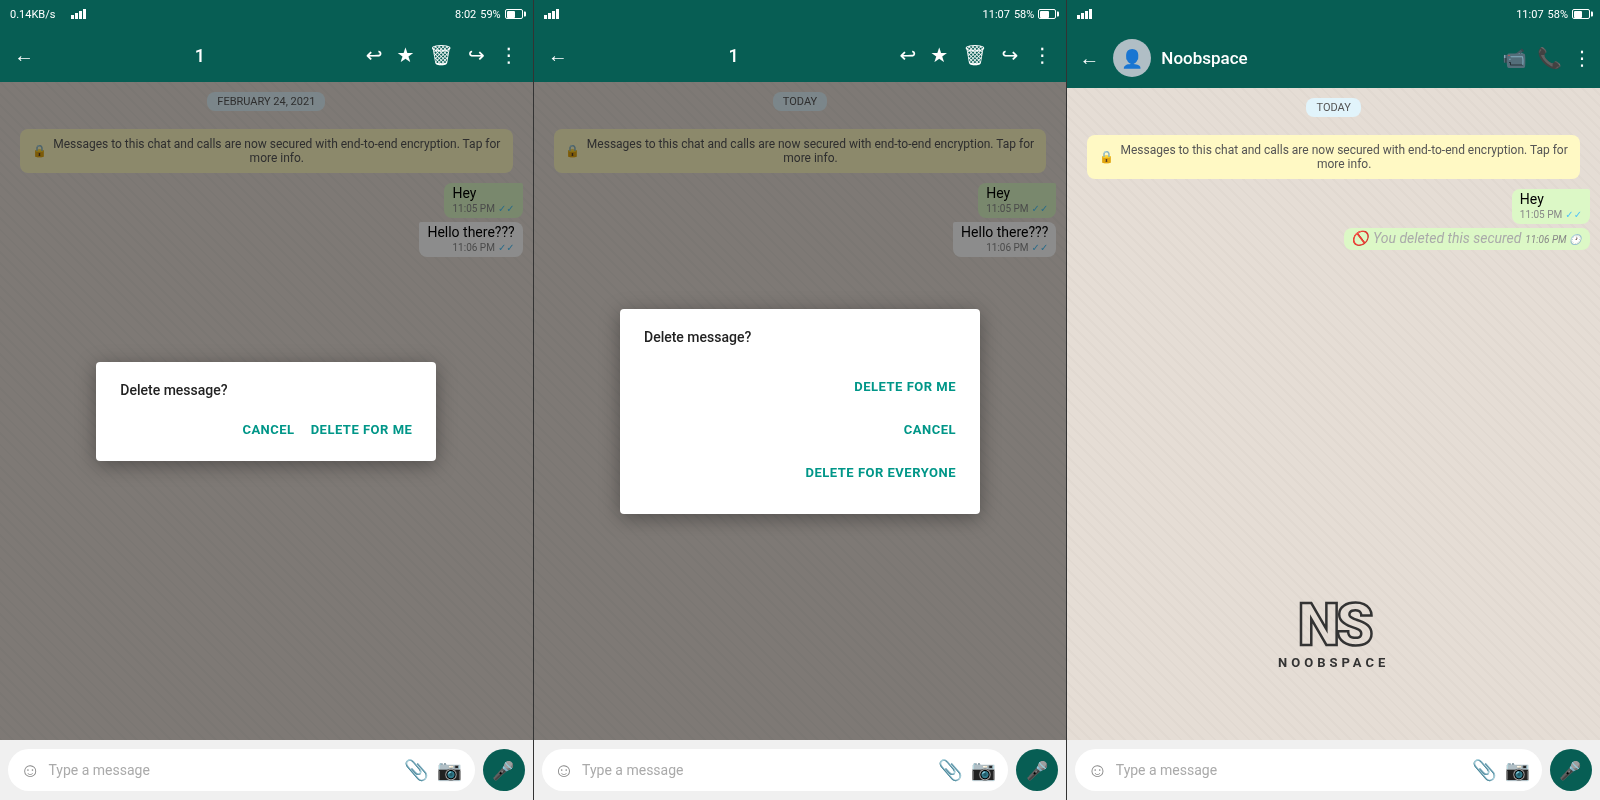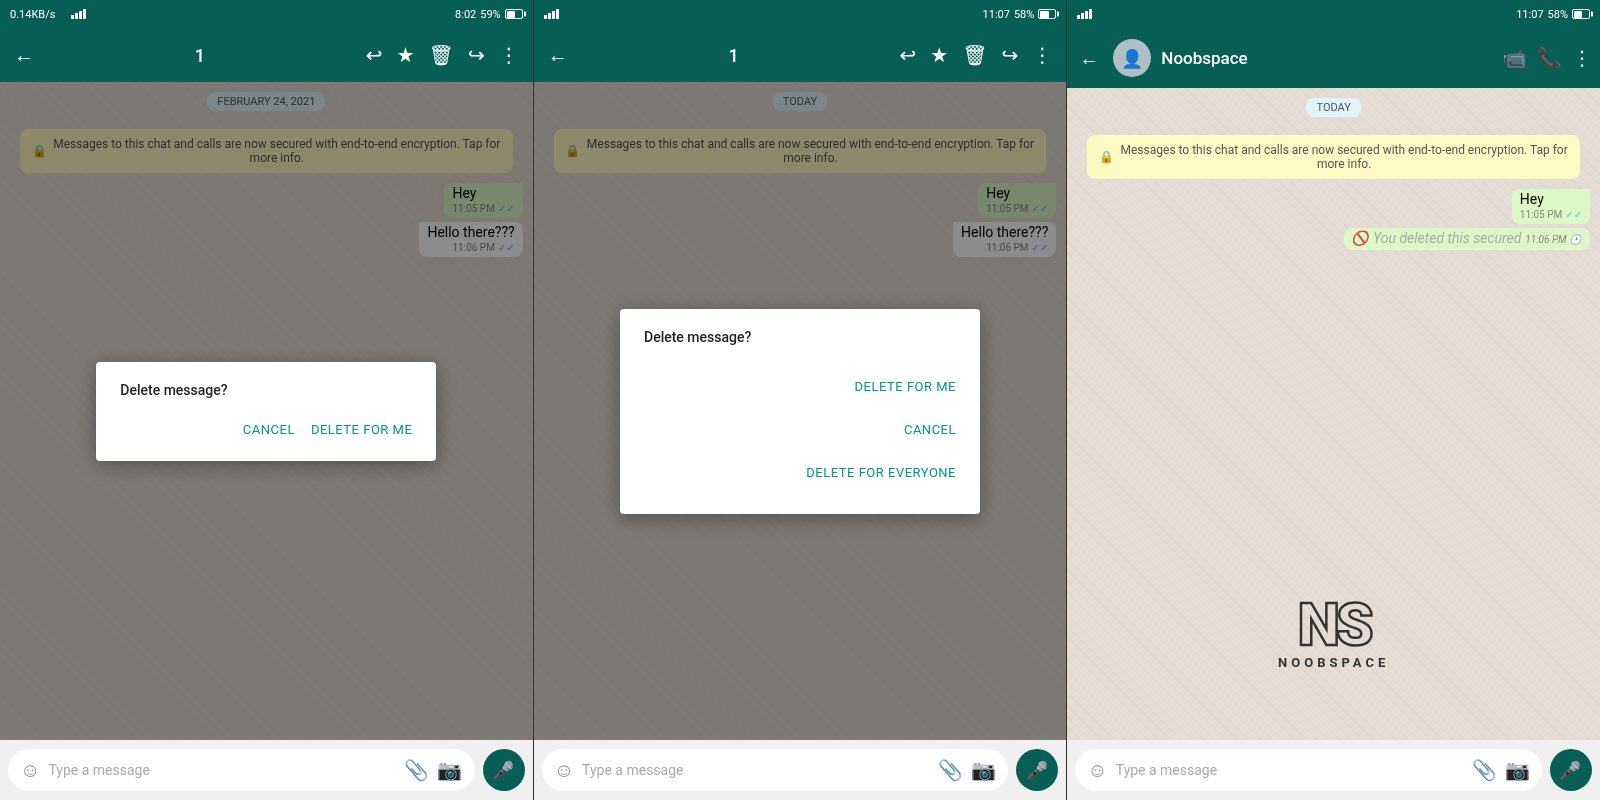--- a/index.html
+++ b/index.html
@@ -257,21 +257,21 @@
       color: #222;
       margin-bottom: 20px;
     }
     .dialog-buttons {
       display: flex;
       justify-content: flex-end;
       gap: 16px;
     }
     .dialog-btn {
       font-size: 13px;
-      font-weight: 400;
+      font-weight: 700;
       color: #009688;
       text-transform: uppercase;
       cursor: pointer;
       letter-spacing: 0.5px;
       padding: 4px 0;
     }
 
     
     .dialog-box-3btn {
       background: #fff;

